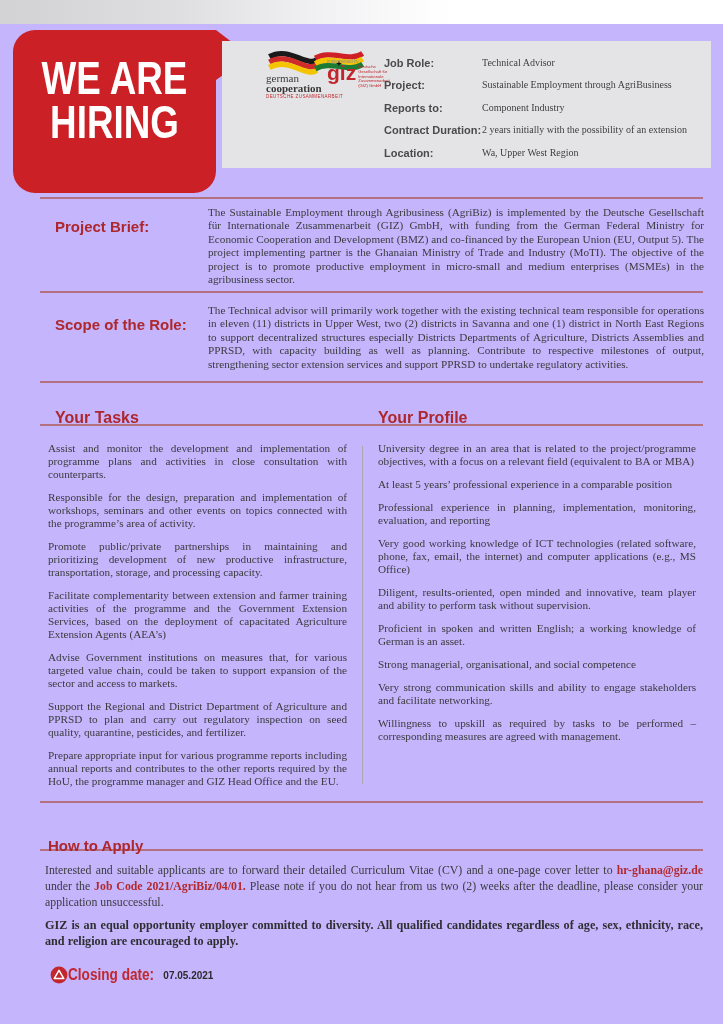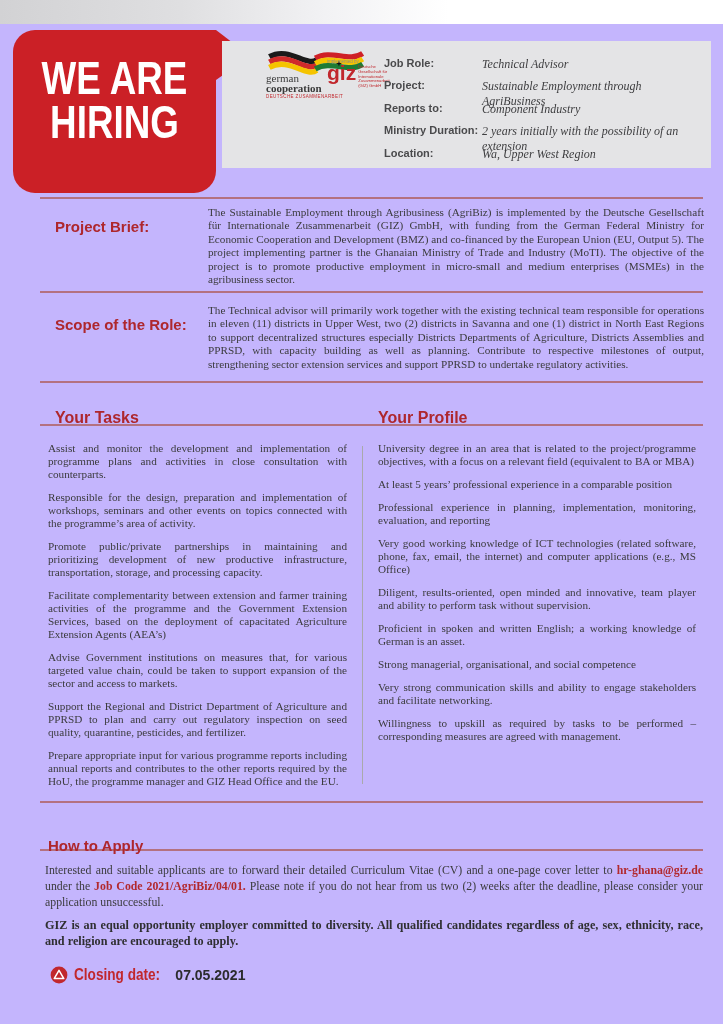--- a/index.html
+++ b/index.html
@@ -24,36 +24,36 @@
   .gc-tag{color:#c1272d;font-family:"Liberation Sans",sans-serif;font-size:4.5px;letter-spacing:.4px;margin-top:1px;}
   .giz-block{position:absolute;left:105px;top:18px;width:70px;}
   .impl{color:#8a8a8c;font-family:"Liberation Sans",sans-serif;font-size:4.5px;margin-bottom:1px;}
   .giz-row{display:flex;align-items:flex-start;gap:2px;}
   .giz-word{color:#c1272d;font-family:"Liberation Sans",sans-serif;font-weight:bold;font-size:21px;line-height:15px;}
   .giz-sub{color:#c1272d;font-family:"Liberation Sans",sans-serif;font-size:4.2px;line-height:4.8px;width:42px;}
   .details{position:absolute;left:162px;top:16px;width:320px;}
   .drow{display:flex;height:22.4px;align-items:flex-start;}
   .dlabel{width:98px;flex:0 0 98px;font-family:"Liberation Sans",sans-serif;font-weight:bold;
         font-size:11px;color:#4a4a4c;}
-  .dvalue{font-size:12px;color:#3e3e40;font-style:italic;}
+  .dvalue{font-size:10px;color:#3e3e40;}
   
   .rule{position:absolute;left:40px;width:663px;height:2px;background:#b06060;opacity:.8;}
   .vdivider{position:absolute;left:362px;top:446px;width:1px;height:338px;background:#a9a9ab;}
   
   .sec-head{position:absolute;font-family:"Liberation Sans",sans-serif;font-weight:bold;color:#ae272d;margin-top:13px;}
   .body-text{font-size:11.2px;line-height:13.4px;text-align:justify;color:#3b3b3d;}
   .abs{position:absolute;}
   .col p{margin:0 0 10px 0;font-size:11.2px;line-height:13px;text-align:justify;color:#3b3b3d;}
   .apply-para{font-size:11.8px;line-height:16px;text-align:justify;}
   .red-bold{color:#b2292e;font-weight:bold;text-decoration:none;}
   .equal{font-weight:bold;font-size:12.2px;line-height:16px;text-align:justify;color:#2f2f31;}
-  .closing-row{position:absolute;left:50px;top:966px;display:flex;align-items:center;gap:6px;}
+  .closing-row{position:absolute;left:50px;top:966px;display:flex;align-items:center;}
   .closing-label{font-family:"Liberation Sans",sans-serif;font-weight:bold;font-size:16px;color:#c1272d;
         transform:scaleX(.85);transform-origin:left;display:inline-block;}
-  .closing-date{font-family:"Liberation Sans",sans-serif;font-weight:bold;font-size:14px;color:#2b2b2d;margin-left:-6px;}
+  .closing-date{font-family:"Liberation Sans",sans-serif;font-weight:bold;font-size:10px;color:#2b2b2d;margin-left:-6px;}
 </style>
 </head>
 <body>
 
 <div class="page">
   <div class="top-band"></div>
 
   <div class="bubble">
     <div class="bubble-text">
       <span>WE ARE</span>
@@ -94,21 +94,21 @@
       </div>
       <div class="drow">
         <span class="dlabel">Project:</span>
         <span class="dvalue">Sustainable Employment through AgriBusiness</span>
       </div>
       <div class="drow">
         <span class="dlabel">Reports to:</span>
         <span class="dvalue">Component Industry</span>
       </div>
       <div class="drow">
-        <span class="dlabel">Ministry Duration:</span>
+        <span class="dlabel">Contract Duration:</span>
         <span class="dvalue">2 years initially with the possibility of an extension</span>
       </div>
       <div class="drow">
         <span class="dlabel">Location:</span>
         <span class="dvalue">Wa, Upper West Region</span>
       </div>
     </div>
   </div>
 
   <div class="rule" style="top:197px"></div>

